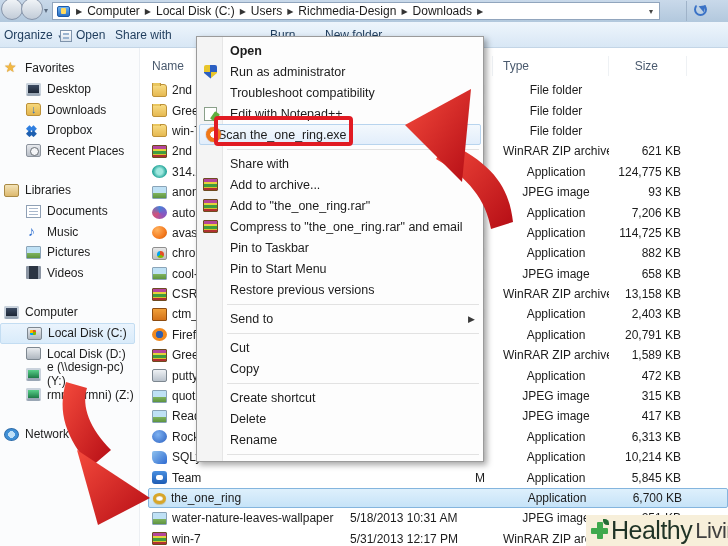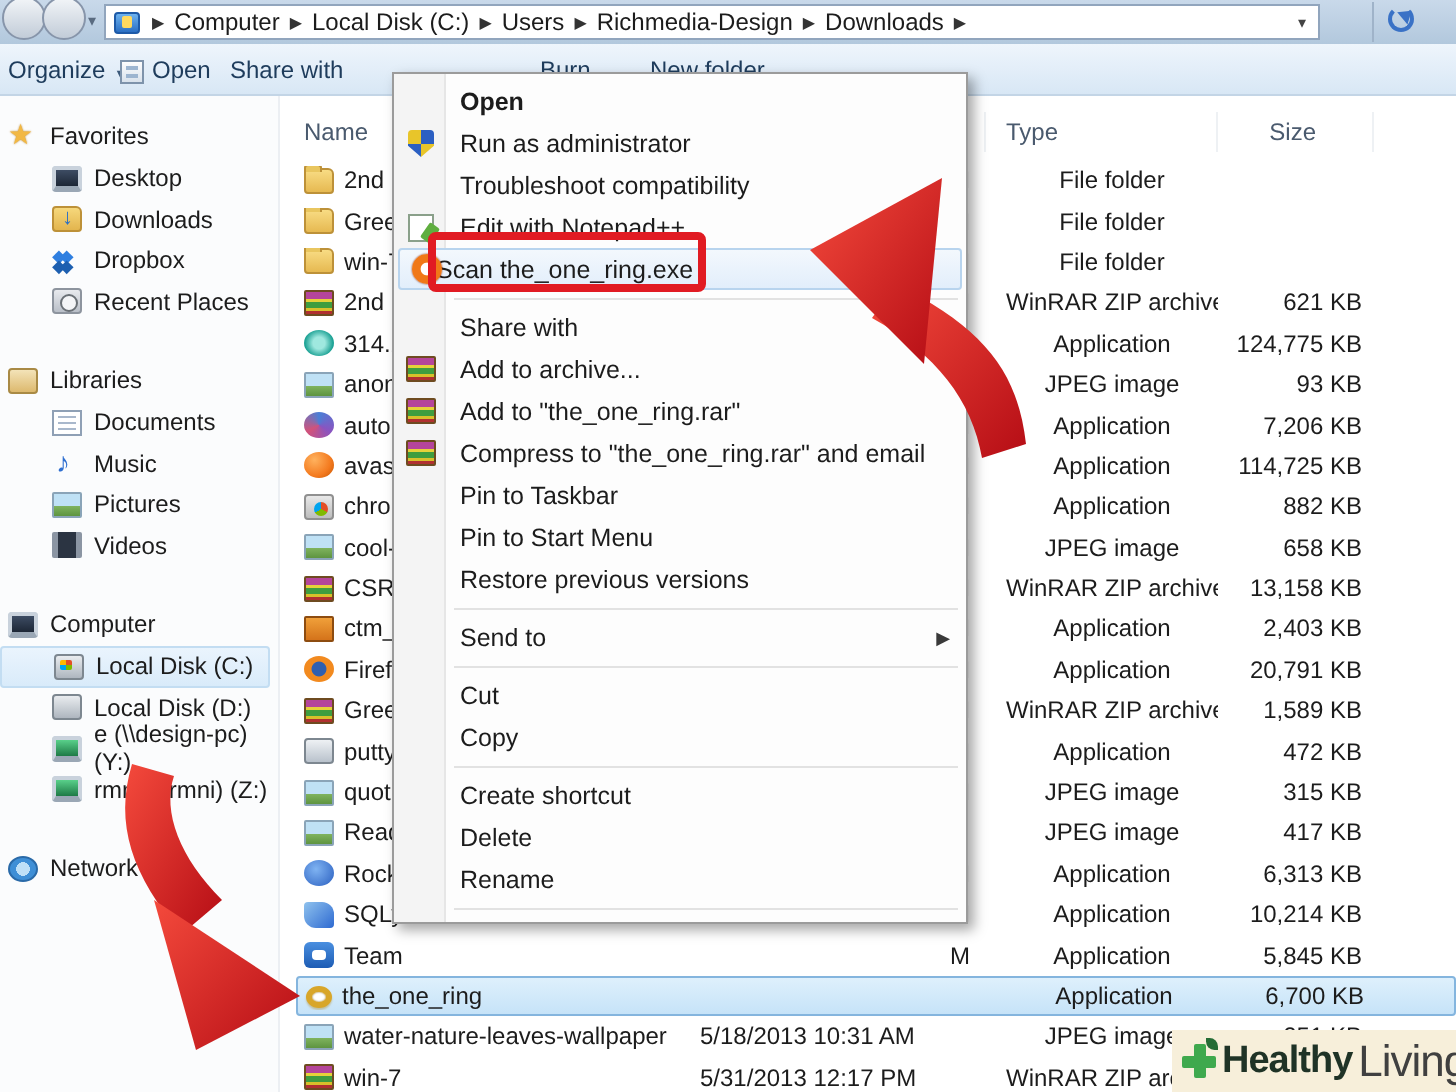--- a/index.html
+++ b/index.html
@@ -154,21 +154,21 @@
   
   .watermark { position:absolute; right:0; bottom:0; width:142px; height:31px; background:#f7efda;
     display:flex; align-items:center; padding-left:4px; z-index:50; }
   .wm-plus { position:relative; width:19px; height:19px; margin-right:2px; flex:none; }
   .wm-plus:before { content:""; position:absolute; left:7px; top:1px; width:6px; height:17px;
     background:#3fa94d; border-radius:1px; }
   .wm-plus:after { content:""; position:absolute; left:1px; top:7px; width:17px; height:6px;
     background:#3fa94d; border-radius:1px; }
   .wm-leaf { position:absolute; right:0; top:-2px; width:6px; height:6px; background:#256c35;
     border-radius:0 70% 0 70%; }
-  .wm-bold { font-size:19px; font-weight:bold; color:#1f3326; letter-spacing:-.5px; }
+  .wm-bold { font-size:25px; font-weight:normal; color:#1f3326; letter-spacing:-.5px; }
   .wm-light { font-size:22px; color:#404040; margin-left:3px; letter-spacing:-.5px; }
 </style>
 </head>
 <body>
 
 <div class="window">
 
   <div class="addressbar">
     <span class="nav-circle back"></span>
     <span class="nav-circle fwd"></span>

